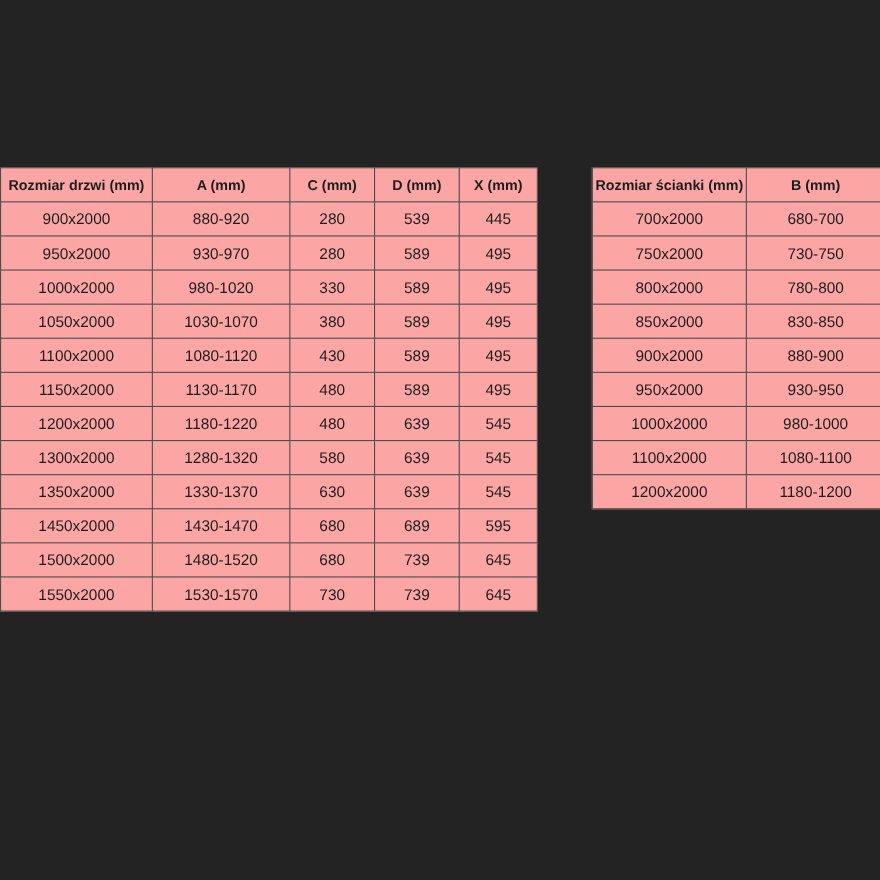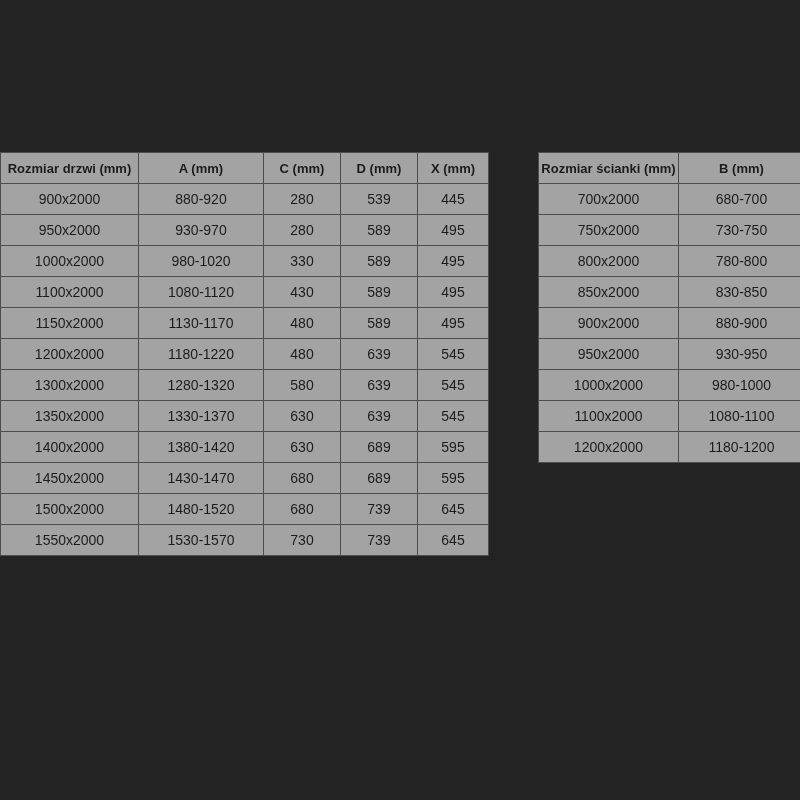--- a/index.html
+++ b/index.html
@@ -11,21 +11,21 @@
     width: 800px;
     height: 800px;
     background: #232323;
     overflow: hidden;
     font-family: "Liberation Sans", sans-serif;
   }
   table.tbl {
     position: absolute;
     border-collapse: collapse;
     table-layout: fixed;
-    background: #a3a3a3;
+    background: #fca5a5;
   }
   table.tbl th,
   table.tbl td {
     border: 1px solid #4d4d4d;
     text-align: center;
     vertical-align: middle;
     height: 30px;
     padding: 0 2px;
     overflow: hidden;
     white-space: nowrap;
@@ -88,20 +88,27 @@
           <td>495</td>
         </tr>
         <tr>
           <td>1000x2000</td>
           <td>980-1020</td>
           <td>330</td>
           <td>589</td>
           <td>495</td>
         </tr>
         <tr>
+          <td>1050x2000</td>
+          <td>1030-1070</td>
+          <td>380</td>
+          <td>589</td>
+          <td>495</td>
+        </tr>
+        <tr>
           <td>1100x2000</td>
           <td>1080-1120</td>
           <td>430</td>
           <td>589</td>
           <td>495</td>
         </tr>
         <tr>
           <td>1150x2000</td>
           <td>1130-1170</td>
           <td>480</td>
@@ -121,27 +128,20 @@
           <td>580</td>
           <td>639</td>
           <td>545</td>
         </tr>
         <tr>
           <td>1350x2000</td>
           <td>1330-1370</td>
           <td>630</td>
           <td>639</td>
           <td>545</td>
-        </tr>
-        <tr>
-          <td>1400x2000</td>
-          <td>1380-1420</td>
-          <td>630</td>
-          <td>689</td>
-          <td>595</td>
         </tr>
         <tr>
           <td>1450x2000</td>
           <td>1430-1470</td>
           <td>680</td>
           <td>689</td>
           <td>595</td>
         </tr>
         <tr>
           <td>1500x2000</td>

